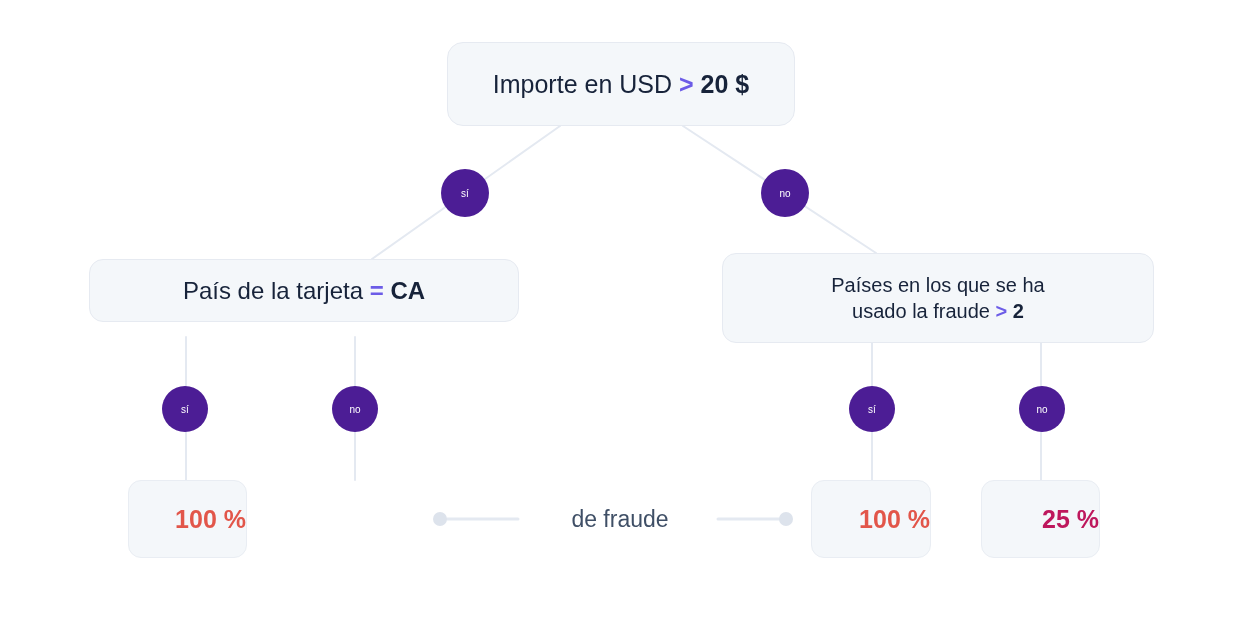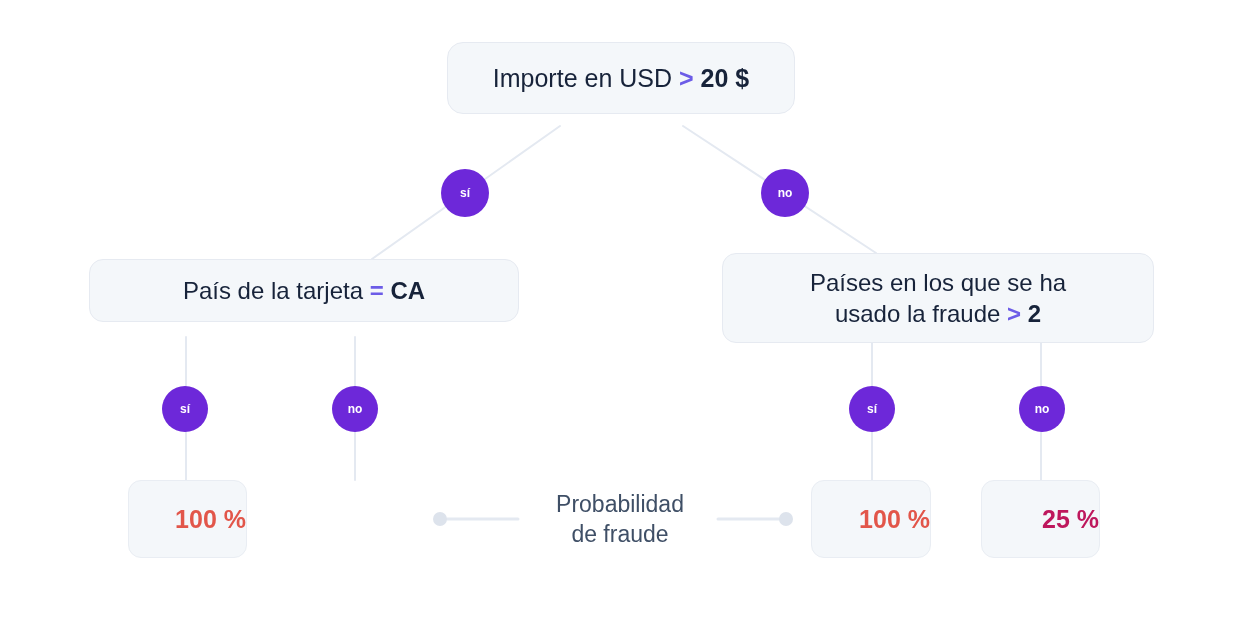--- a/index.html
+++ b/index.html
@@ -44,40 +44,40 @@
   .node .txt {
     display: block;
     line-height: 1.3;
     white-space: pre-line;
   }
 
   .node-root {
     left: 447px;
     top: 42px;
     width: 348px;
-    height: 72px;
+    height: 84px;
     border-radius: 16px;
   }
   .node-root .txt { font-size: 25px; }
 
   .node-l {
     left: 89px;
     top: 259px;
     width: 430px;
     height: 63px;
   }
   .node-l .txt { font-size: 24px; }
 
   .node-r {
     left: 722px;
     top: 253px;
     width: 432px;
     height: 90px;
   }
-  .node-r .txt { font-size: 24px; }
+  .node-r .txt { font-size: 20px; }
 
   .op { color: #6c5ce7; font-weight: 700; }
   .val { color: #17233a; font-weight: 700; }
 
   
   .leaf {
     position: absolute;
     box-sizing: border-box;
     background: #f4f7fa;
     border: 1px solid #e9edf3;
@@ -93,27 +93,27 @@
   }
   .leaf-1 { left: 128px; width: 119px; }
   .leaf-2 { left: 296px; width: 118px; }
   .leaf-3 { left: 811px; width: 120px; }
   .leaf-4 { left: 981px; width: 119px; }
 
   
   .badge {
     position: absolute;
     border-radius: 50%;
-    background: #6d28d9;
+    background: #4c1d95;
     color: #ffffff;
     display: flex;
     align-items: center;
     justify-content: center;
-    font-size: 12px;
-    font-weight: 700;
+    font-size: 10px;
+    font-weight: 400;
     z-index: 3;
   }
   .badge-top {
     width: 48px;
     height: 48px;
   }
   .badge-b1 { left: 441px; top: 169px; }
   .badge-b2 { left: 761px; top: 169px; }
 
   .badge-low {
@@ -195,17 +195,16 @@
     <span style="color: rgb(226, 86, 74);">100 %</span>
   </div>
   <div class="leaf leaf-3">
     <span style="color: rgb(226, 86, 74);">100 %</span>
   </div>
   <div class="leaf leaf-4">
     <span style="color: #be185d;">25 %</span>
   </div>
 
   <div class="caption">
-    <span>Probabilidad</span>
     <span>de fraude</span>
   </div>
 
 </div>
 
 </body></html>

